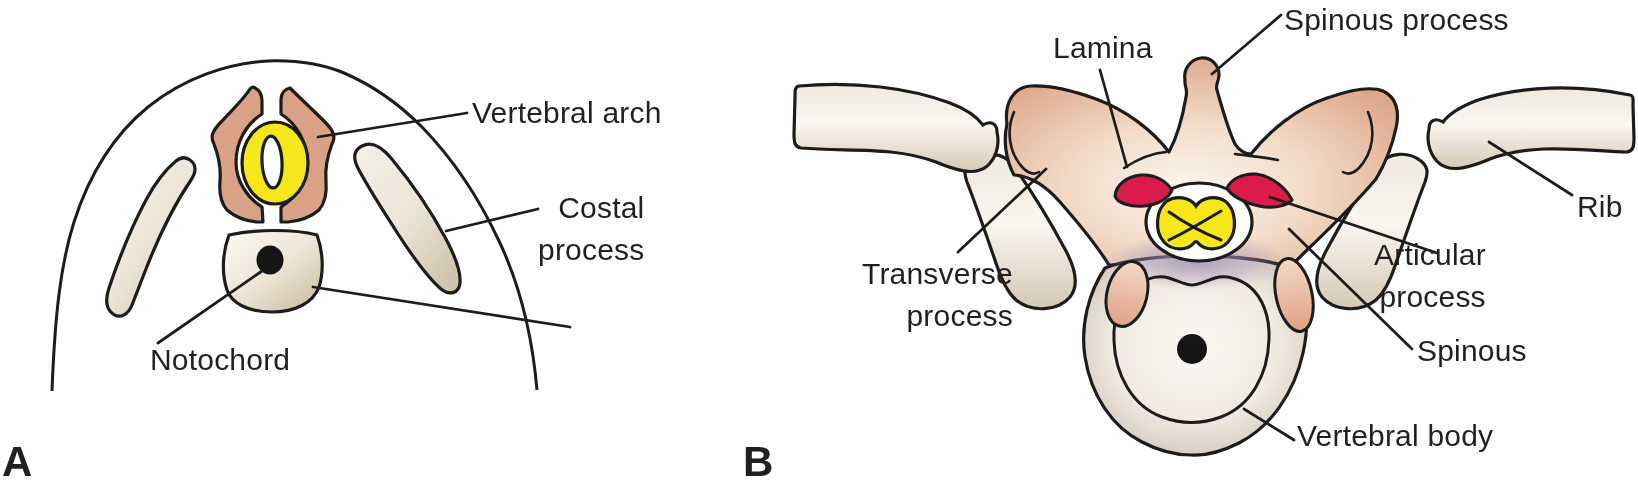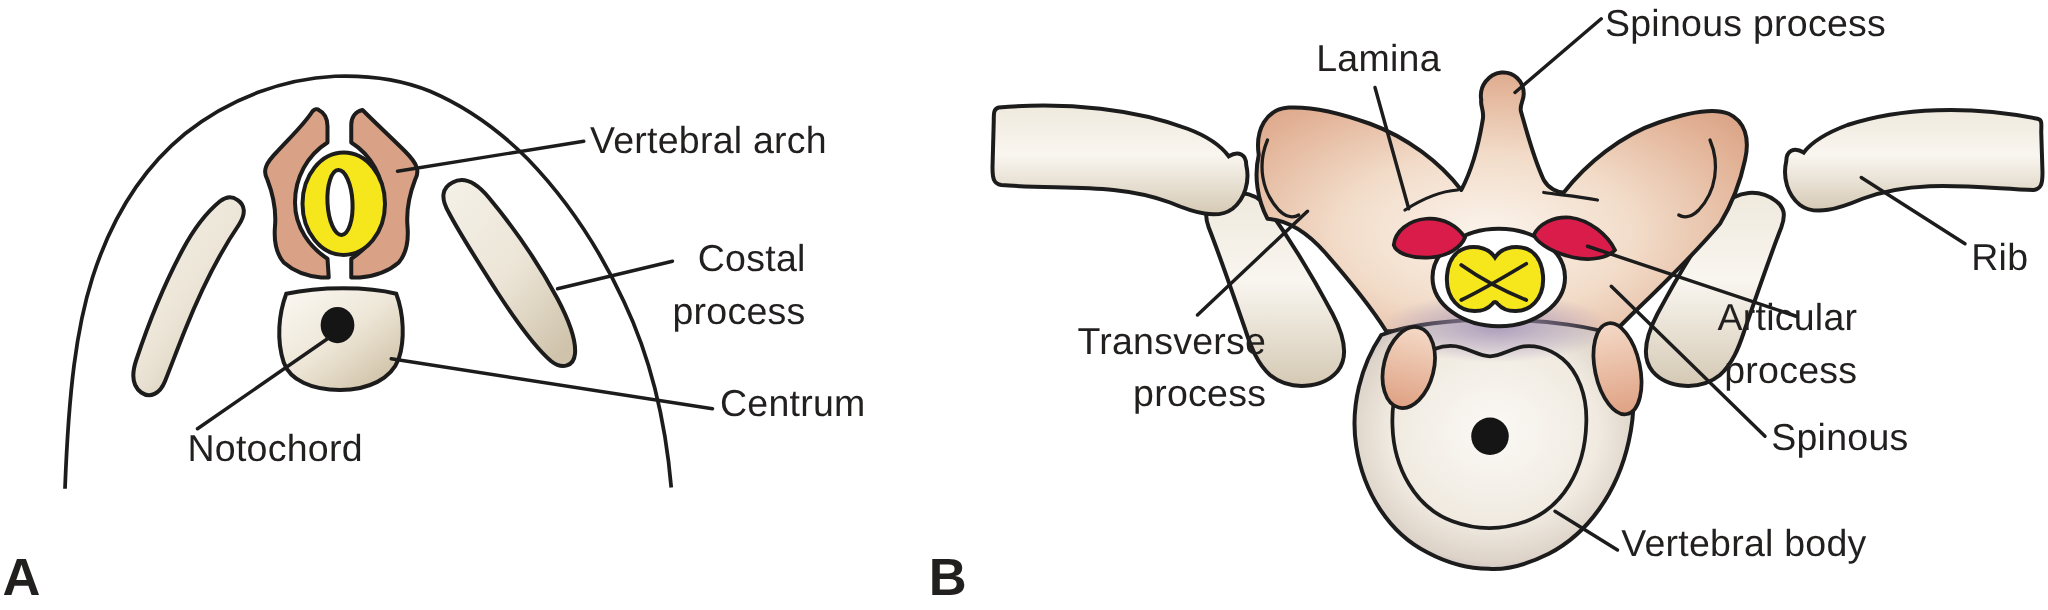--- a/index.html
+++ b/index.html
@@ -210,21 +210,20 @@
     </g>
   </svg>
 
   <div class="lbl" style="left:472px;top:94px;text-align:right;">Vertebral arch</div>
 
   <div class="lbl two" style="left:538px;top:187px;">
     <span>Costal</span>
     <span>process</span>
   </div>
 
-  <div class="lbl" style="left:576px;top:305px;">Centrum</div>
 
   <div class="lbl" style="left:150px;top:341px;">Notochord</div>
 
   <div class="panel-letter" style="left:2px;top:441px;">A</div>
 
   <div class="lbl" style="left:1053px;top:29px;">Lamina</div>
 
   <div class="lbl" style="left:1284px;top:1px;">Spinous process</div>
 
   <div class="lbl" style="left:1577px;top:188px;">Rib</div>

